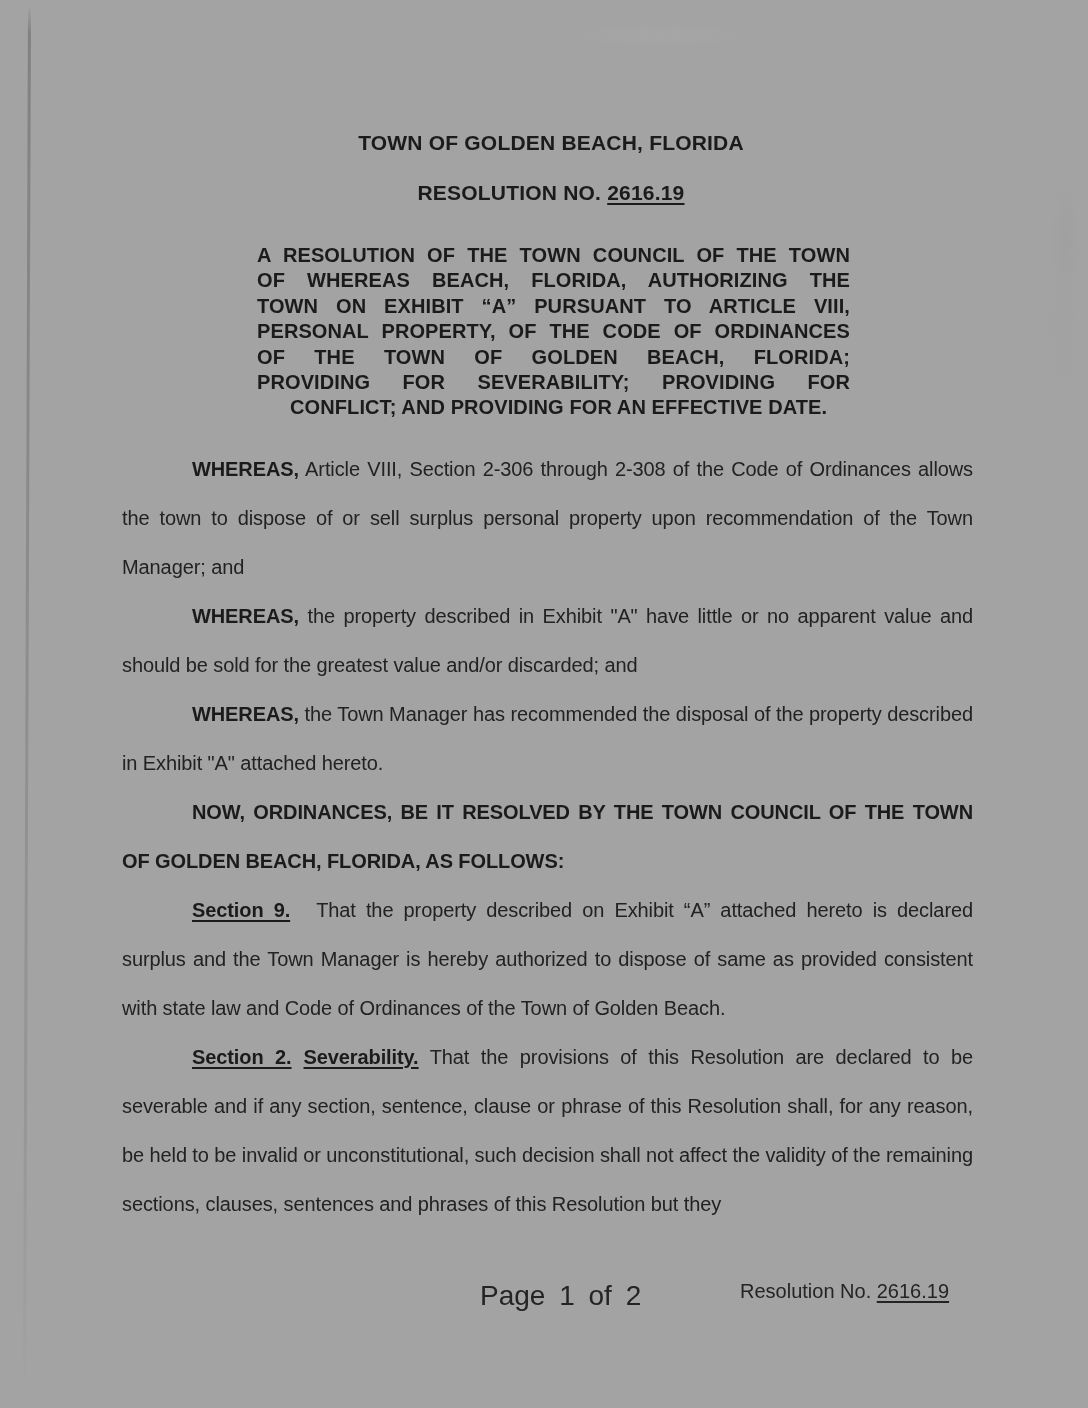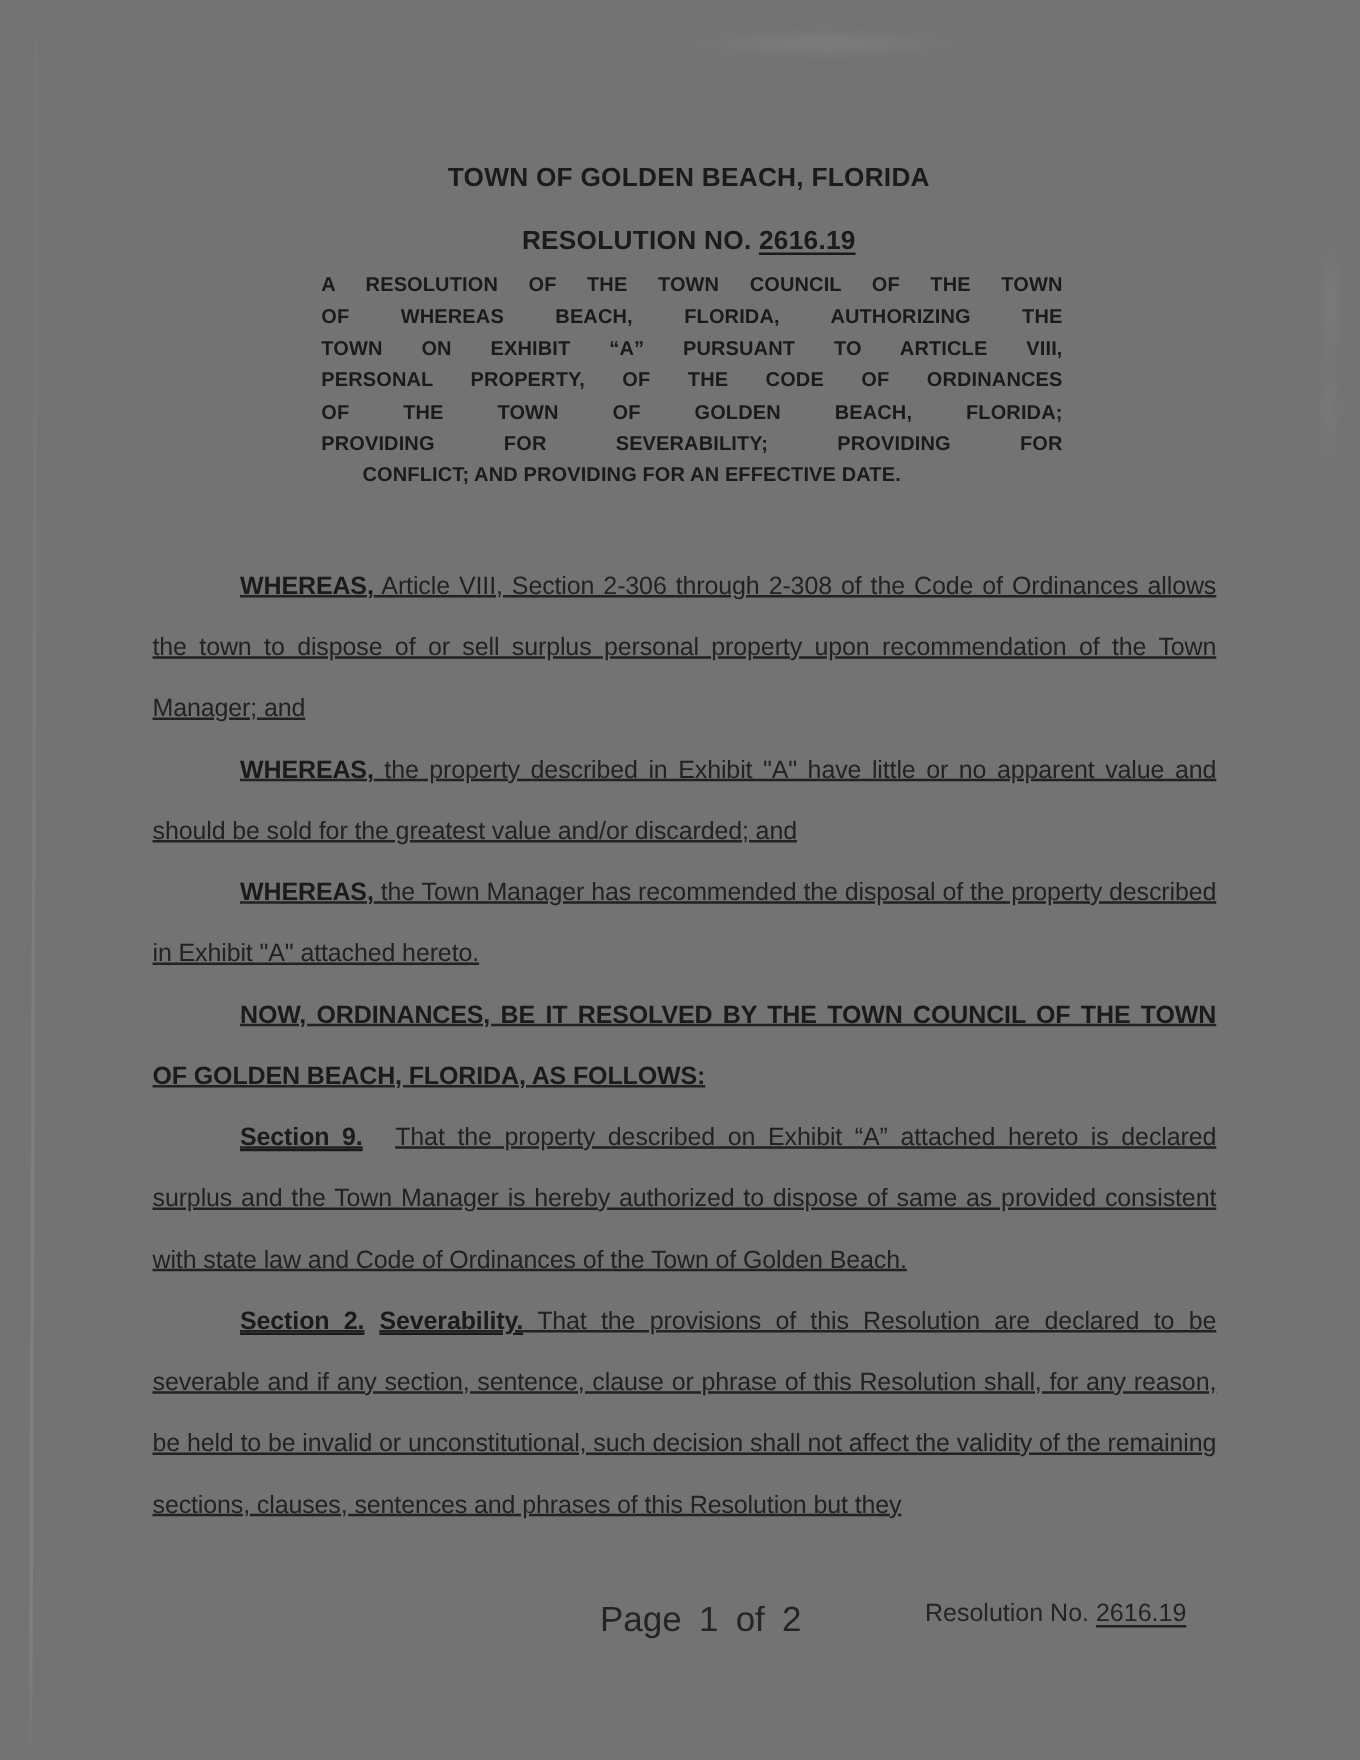--- a/index.html
+++ b/index.html
@@ -1,20 +1,20 @@
 <!DOCTYPE html>
 <html><head>
 <meta charset="utf-8">
 <style>
   html, body { margin: 0; padding: 0; background: #ffffff; }
   .page {
     position: relative;
     width: 1088px;
     height: 1408px;
-    background: #737373;
+    background: #a3a3a3;
     font-family: "Liberation Sans", sans-serif;
     color: #1f1f1f;
     overflow: hidden;
   }
 
   
   .scan-line {
     position: absolute;
     left: 28px;
     top: 6px;
@@ -66,24 +66,24 @@
   .res-no   { top: 181px; }
 
   .u {
     text-decoration: underline;
     text-decoration-thickness: 2px;
     text-underline-offset: 3px;
   }
 
   .heading-block {
     position: absolute;
-    top: 216px;
+    top: 243px;
     left: 257px;
     width: 593px;
-    font-size: 16px;
+    font-size: 20px;
     font-weight: 700;
     line-height: 25.4px;
     letter-spacing: 0.1px;
     color: #1b1b1b;
   }
   .heading-block .hline {
     text-align: justify;
     text-align-last: justify;
     white-space: nowrap;
   }
@@ -93,21 +93,20 @@
   .body-text {
     position: absolute;
     top: 445px;
     left: 122px;
     width: 851px;
     font-size: 20px;
     line-height: 49px;
     text-align: justify;
     letter-spacing: -0.1px;
     color: #222222;
-    text-decoration: underline;
   }
   .body-text p { margin: 0; text-indent: 70px; }
   .b { font-weight: 700; color: #1b1b1b; }
   .gap-lg { display: inline-block; width: 26px; }
   .gap-sm { display: inline-block; width: 12px; }
 
   
   .footer-page {
     position: absolute;
     top: 1280px;

